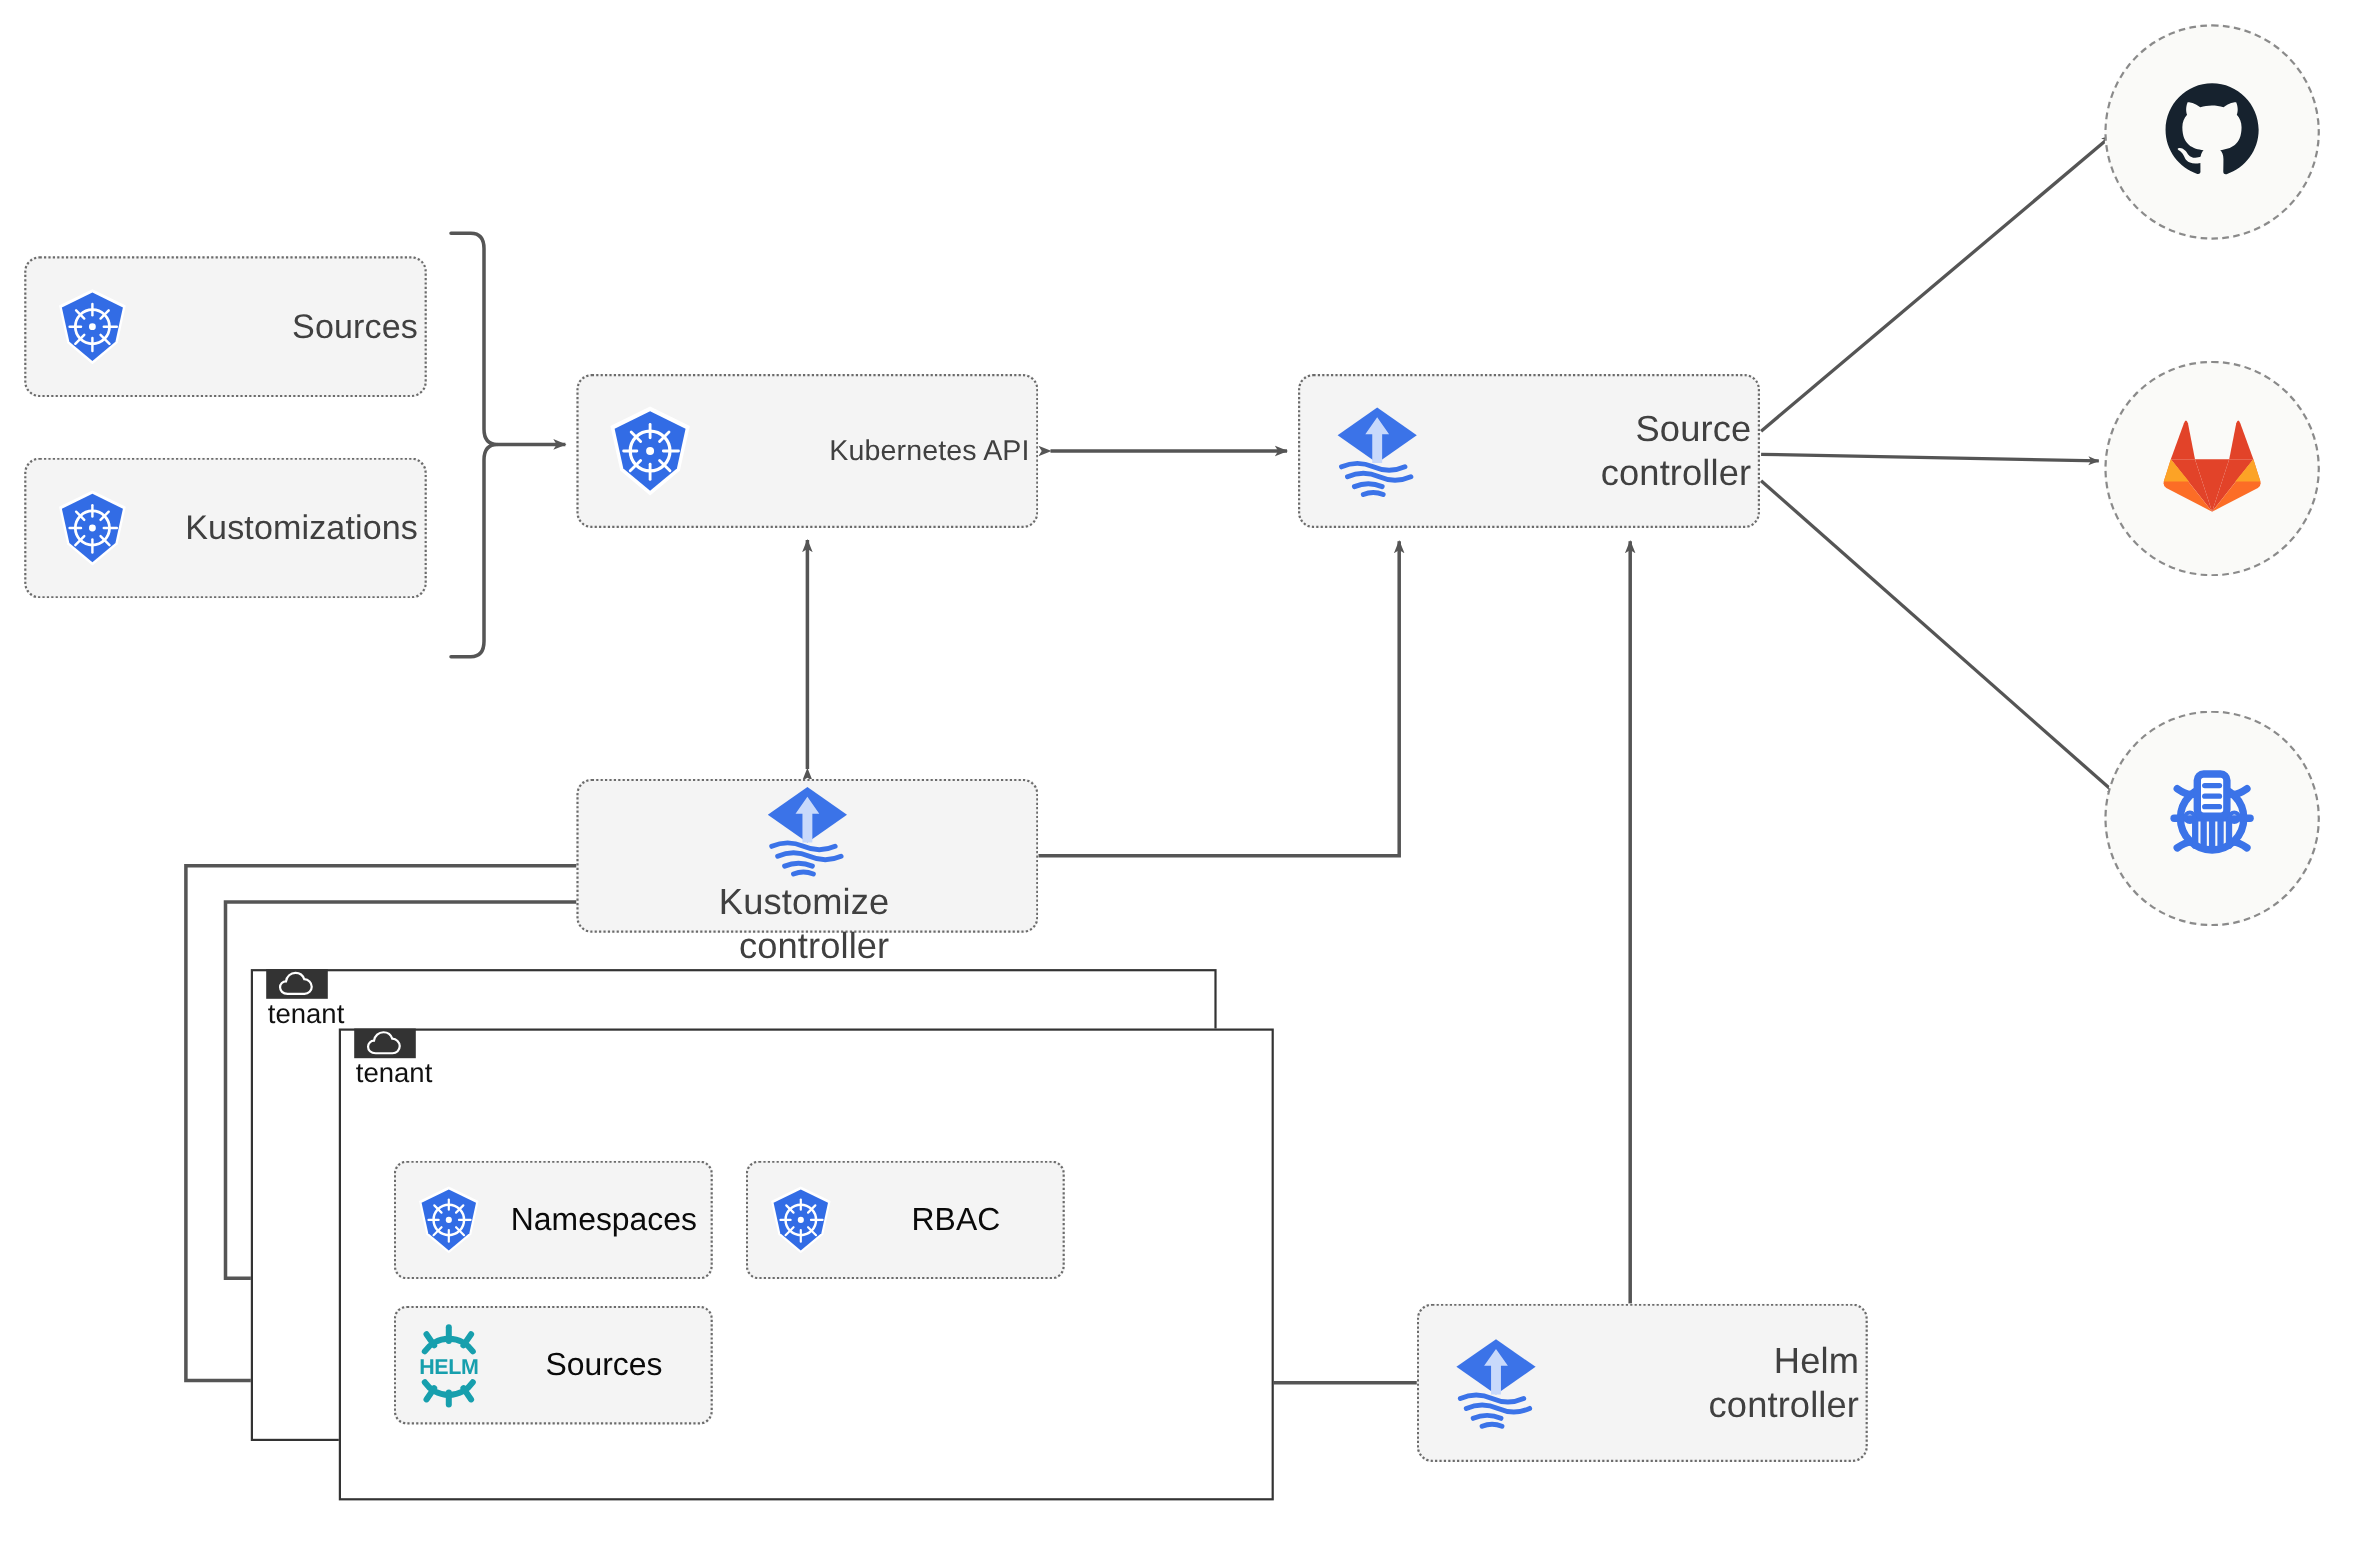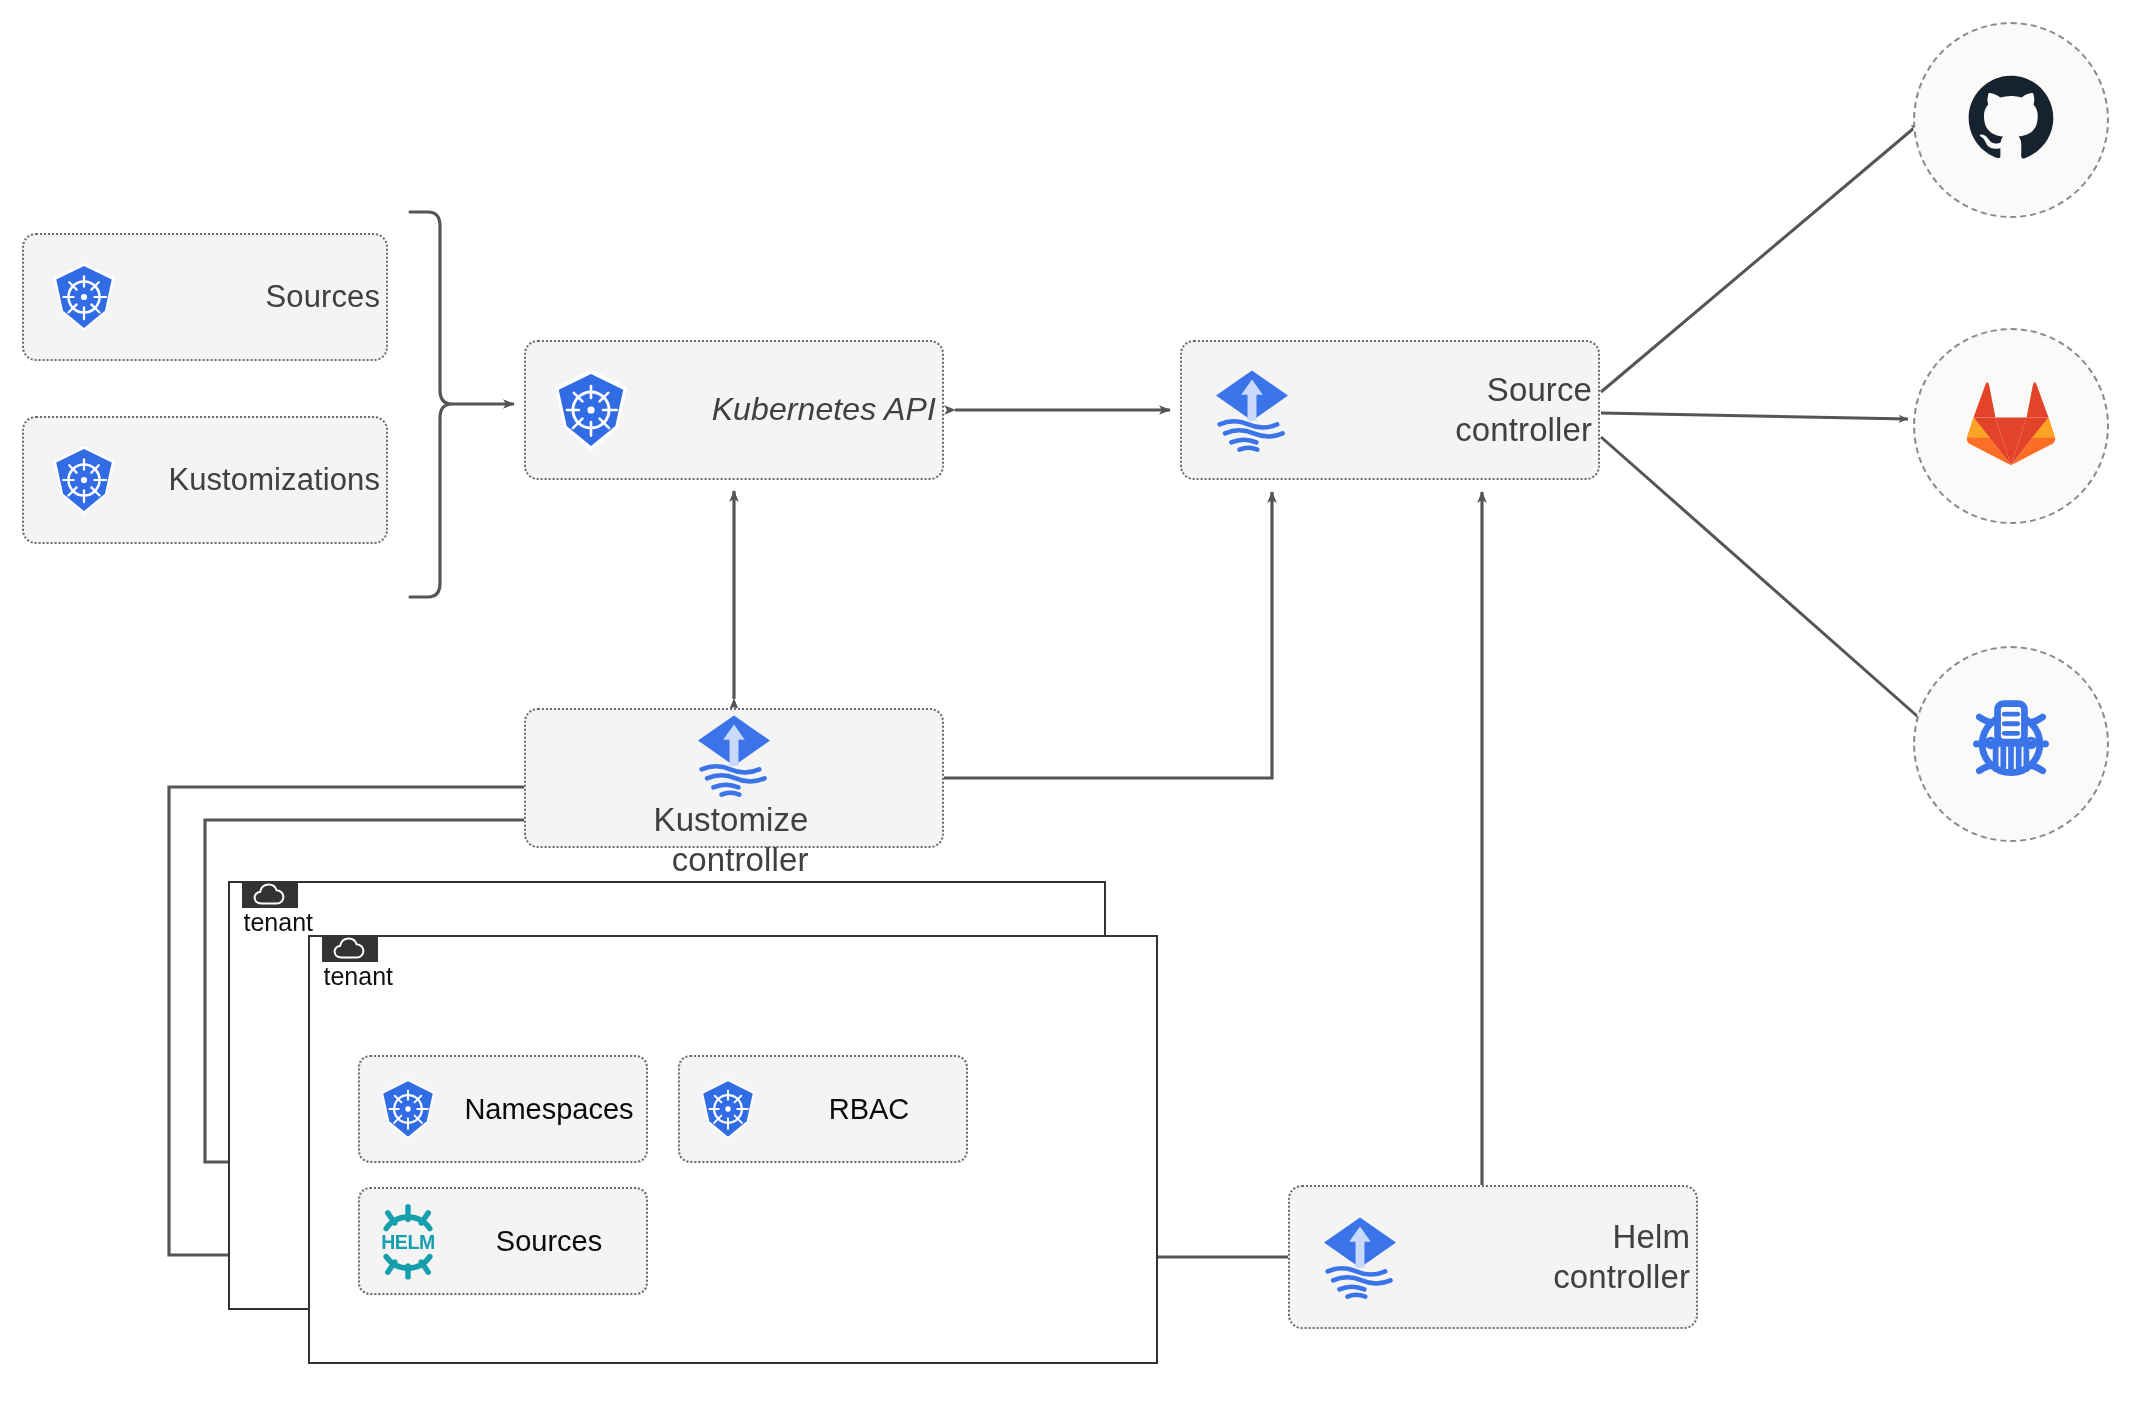--- a/index.html
+++ b/index.html
@@ -49,21 +49,21 @@
 
   
   .n-sources       {left:22px;  top:233px; width:366px; height:128px;}
   .n-kustomizations{left:22px;  top:416px; width:366px; height:128px;}
   .n-k8sapi        {left:524px; top:340px; width:420px; height:140px;}
   .n-sourcectl     {left:1180px;top:340px; width:420px; height:140px;}
   .n-kustomizectl  {left:524px; top:708px; width:420px; height:140px;flex-direction:column;}
   .n-helmctl       {left:1288px;top:1185px;width:410px; height:144px;}
 
   .n-sources .lbl, .n-kustomizations .lbl{font-size:31px;}
-  .n-k8sapi .lbl{font-size:32px;font-style:italic;}
+  .n-k8sapi .lbl{font-size:26px;}
   .n-sourcectl .lbl, .n-kustomizectl .lbl, .n-helmctl .lbl{font-size:33px;}
 
   .n-sources .ico, .n-kustomizations .ico{width:120px;}
   .n-k8sapi .ico{width:130px;}
   .n-sourcectl .ico,.n-kustomizectl .ico,.n-helmctl .ico{width:140px;}
 
   
   .tenant{
     position:absolute;
     box-sizing:border-box;

